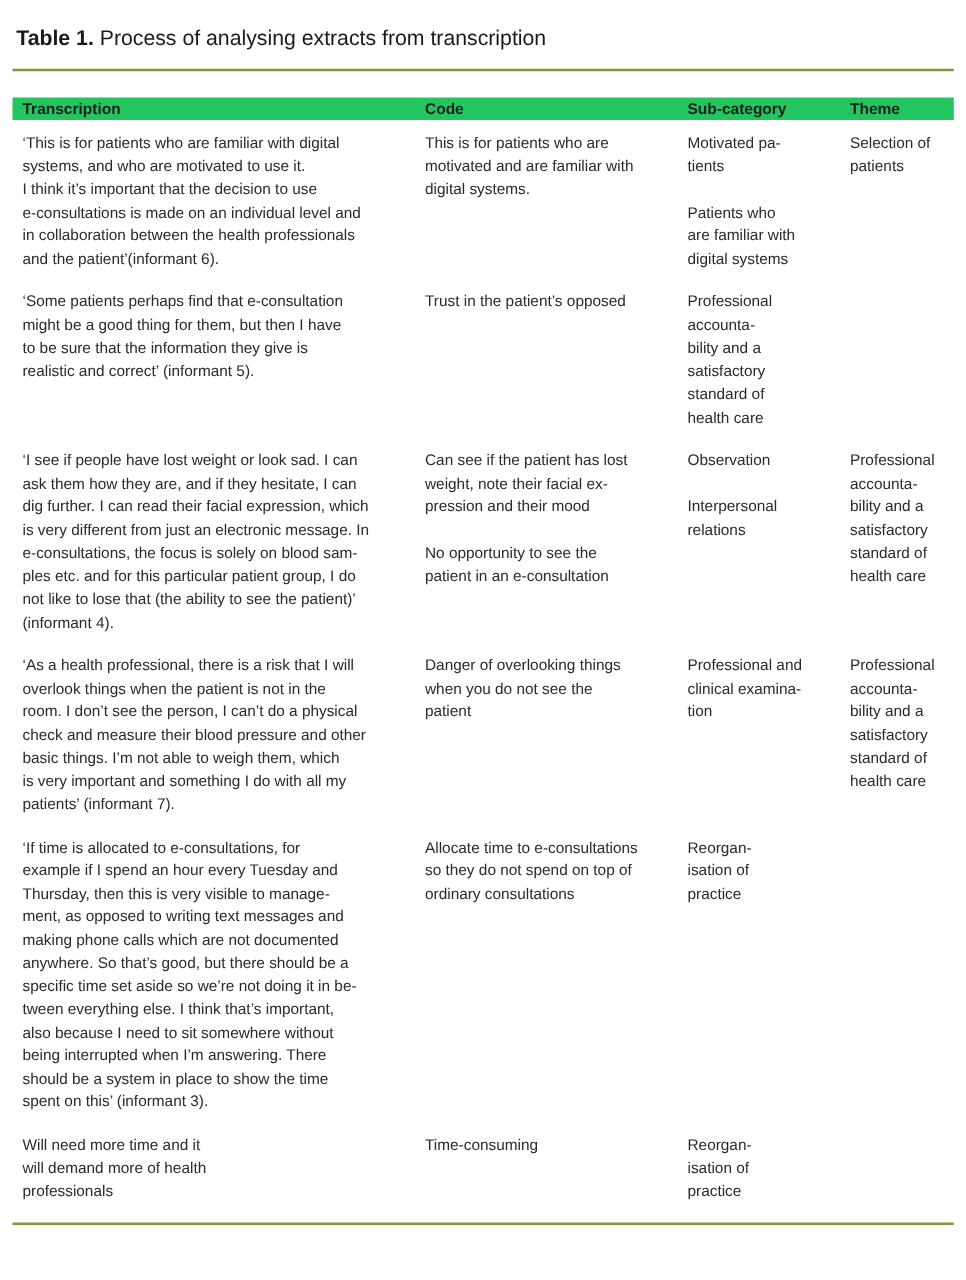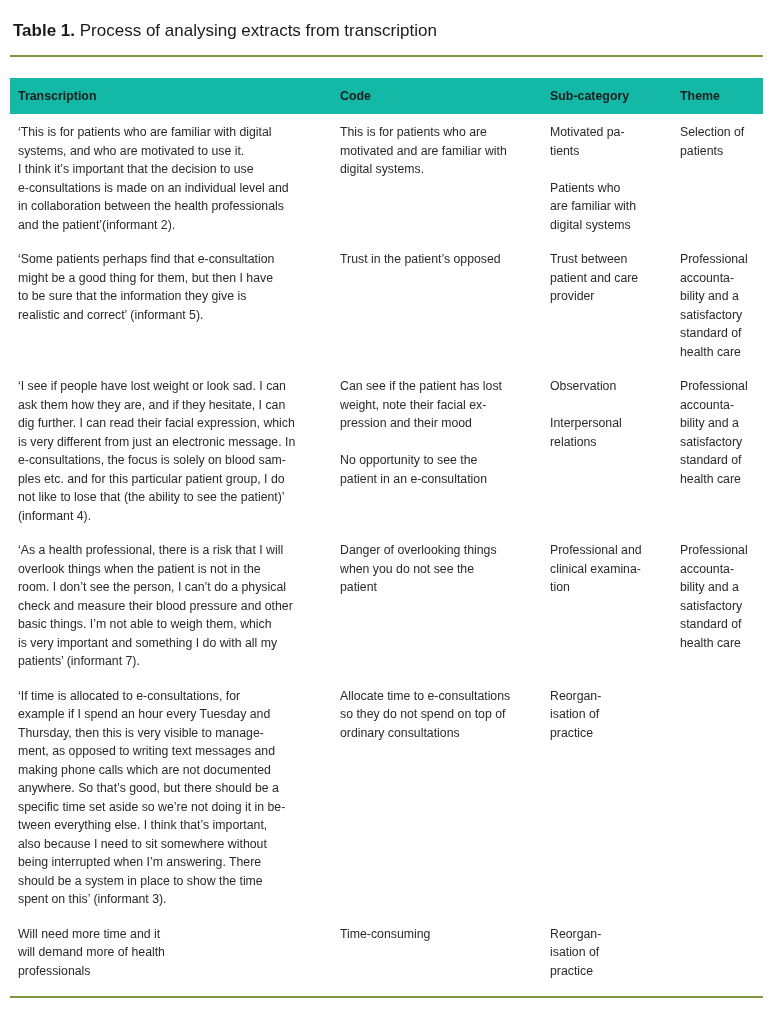--- a/index.html
+++ b/index.html
@@ -28,22 +28,22 @@
     background: #7c9a3d;
     border: none;
   }
   .rule.top { margin-bottom: 21px; }
   .rule.bottom { margin-top: 16px; }
   .grid-cols {
     display: grid;
     grid-template-columns: 322px 210px 130px 1fr;
   }
   .header-band {
-    background: #14b8a6;
-    height: 36px;
+    background: #22c55e;
+    height: 18px;
     align-items: center;
   }
   .hcell {
     font-weight: bold;
     font-size: 12.4px;
     padding-left: 8px;
     color: #1e1e1e;
     white-space: nowrap;
   }
   .tbody { padding-top: 9px; }
@@ -76,43 +76,40 @@
   </div>
 
   <div class="tbody">
 
     <div class="row grid-cols">
       <div class="cell">‘This is for patients who are familiar with digital
 systems, and who are motivated to use it.
 I think it’s important that the decision to use
 e-consultations is made on an individual level and
 in collaboration between the health professionals
-and the patient’(informant 2).</div>
+and the patient’(informant 6).</div>
       <div class="cell">This is for patients who are
 motivated and are familiar with
 digital systems.</div>
       <div class="cell">Motivated pa-
 tients
 
 Patients who
 are familiar with
 digital systems</div>
       <div class="cell">Selection of
 patients</div>
     </div>
 
     <div class="row grid-cols">
       <div class="cell">‘Some patients perhaps find that e-consultation
 might be a good thing for them, but then I have
 to be sure that the information they give is
 realistic and correct’ (informant 5).</div>
       <div class="cell">Trust in the patient’s opposed</div>
-      <div class="cell">Trust between
-patient and care
-provider</div>
       <div class="cell">Professional
 accounta-
 bility and a
 satisfactory
 standard of
 health care</div>
     </div>
 
     <div class="row grid-cols">
       <div class="cell">‘I see if people have lost weight or look sad. I can

